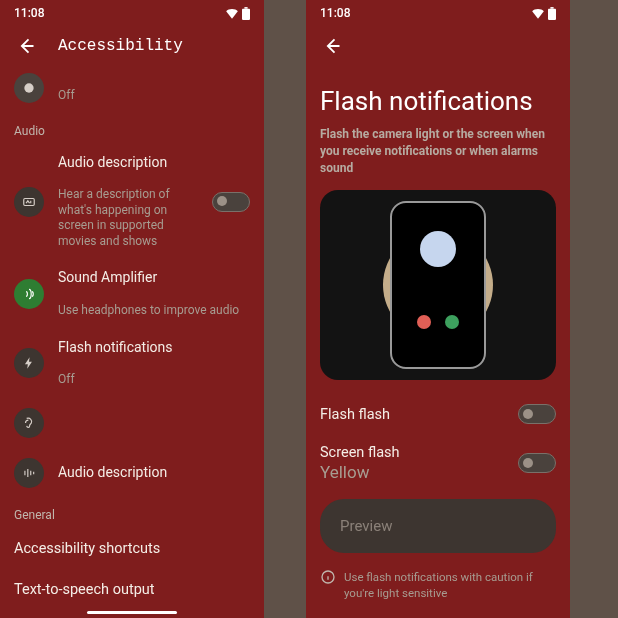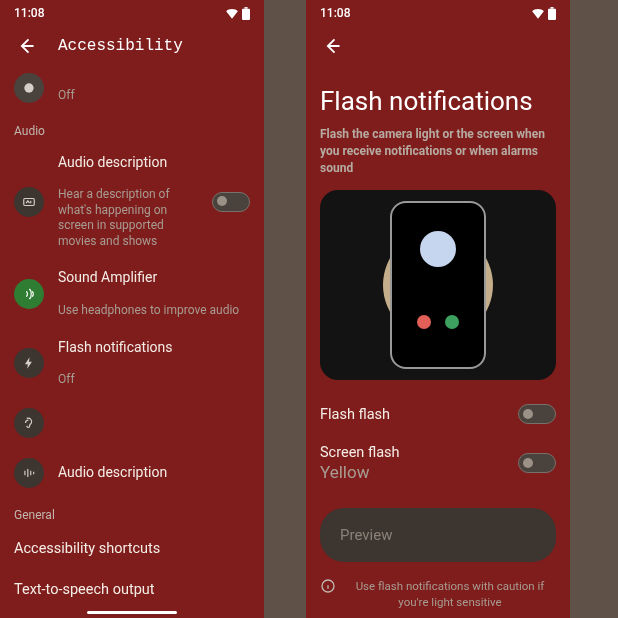--- a/index.html
+++ b/index.html
@@ -138,30 +138,29 @@
 
   .setting-row {
     display: flex; justify-content: space-between; align-items: center;
     padding: 10px 0;
   }
   .setting-left { display: flex; flex-direction: column; }
   .setting-title { font-size: 14.5px; color: #f4ede6; }
   .setting-sub { font-size: 17px; color: #a79c91; margin-top: 1px; }
 
   .preview-btn {
-    margin-top: 16px;
+    margin-top: 7px;
     background: #3d3530; border-radius: 24px;
     padding: 18px 20px;
     font-size: 15px; color: #8a8078;
     cursor: pointer;
   }
   .info-row {
     display: flex; gap: 8px; align-items: flex-start;
     padding: 16px 0 0;
-    text-align: center;
   }
   .info-icon { width: 16px; height: 16px; flex-shrink: 0; color: #c0b6ad; }
   .info-text { font-size: 11.5px; color: #a79c91; line-height: 1.4; }
 </style>
 </head>
 <body>
 
 <div class="phone">
   <div class="status-bar">
     <span>11:08</span>

